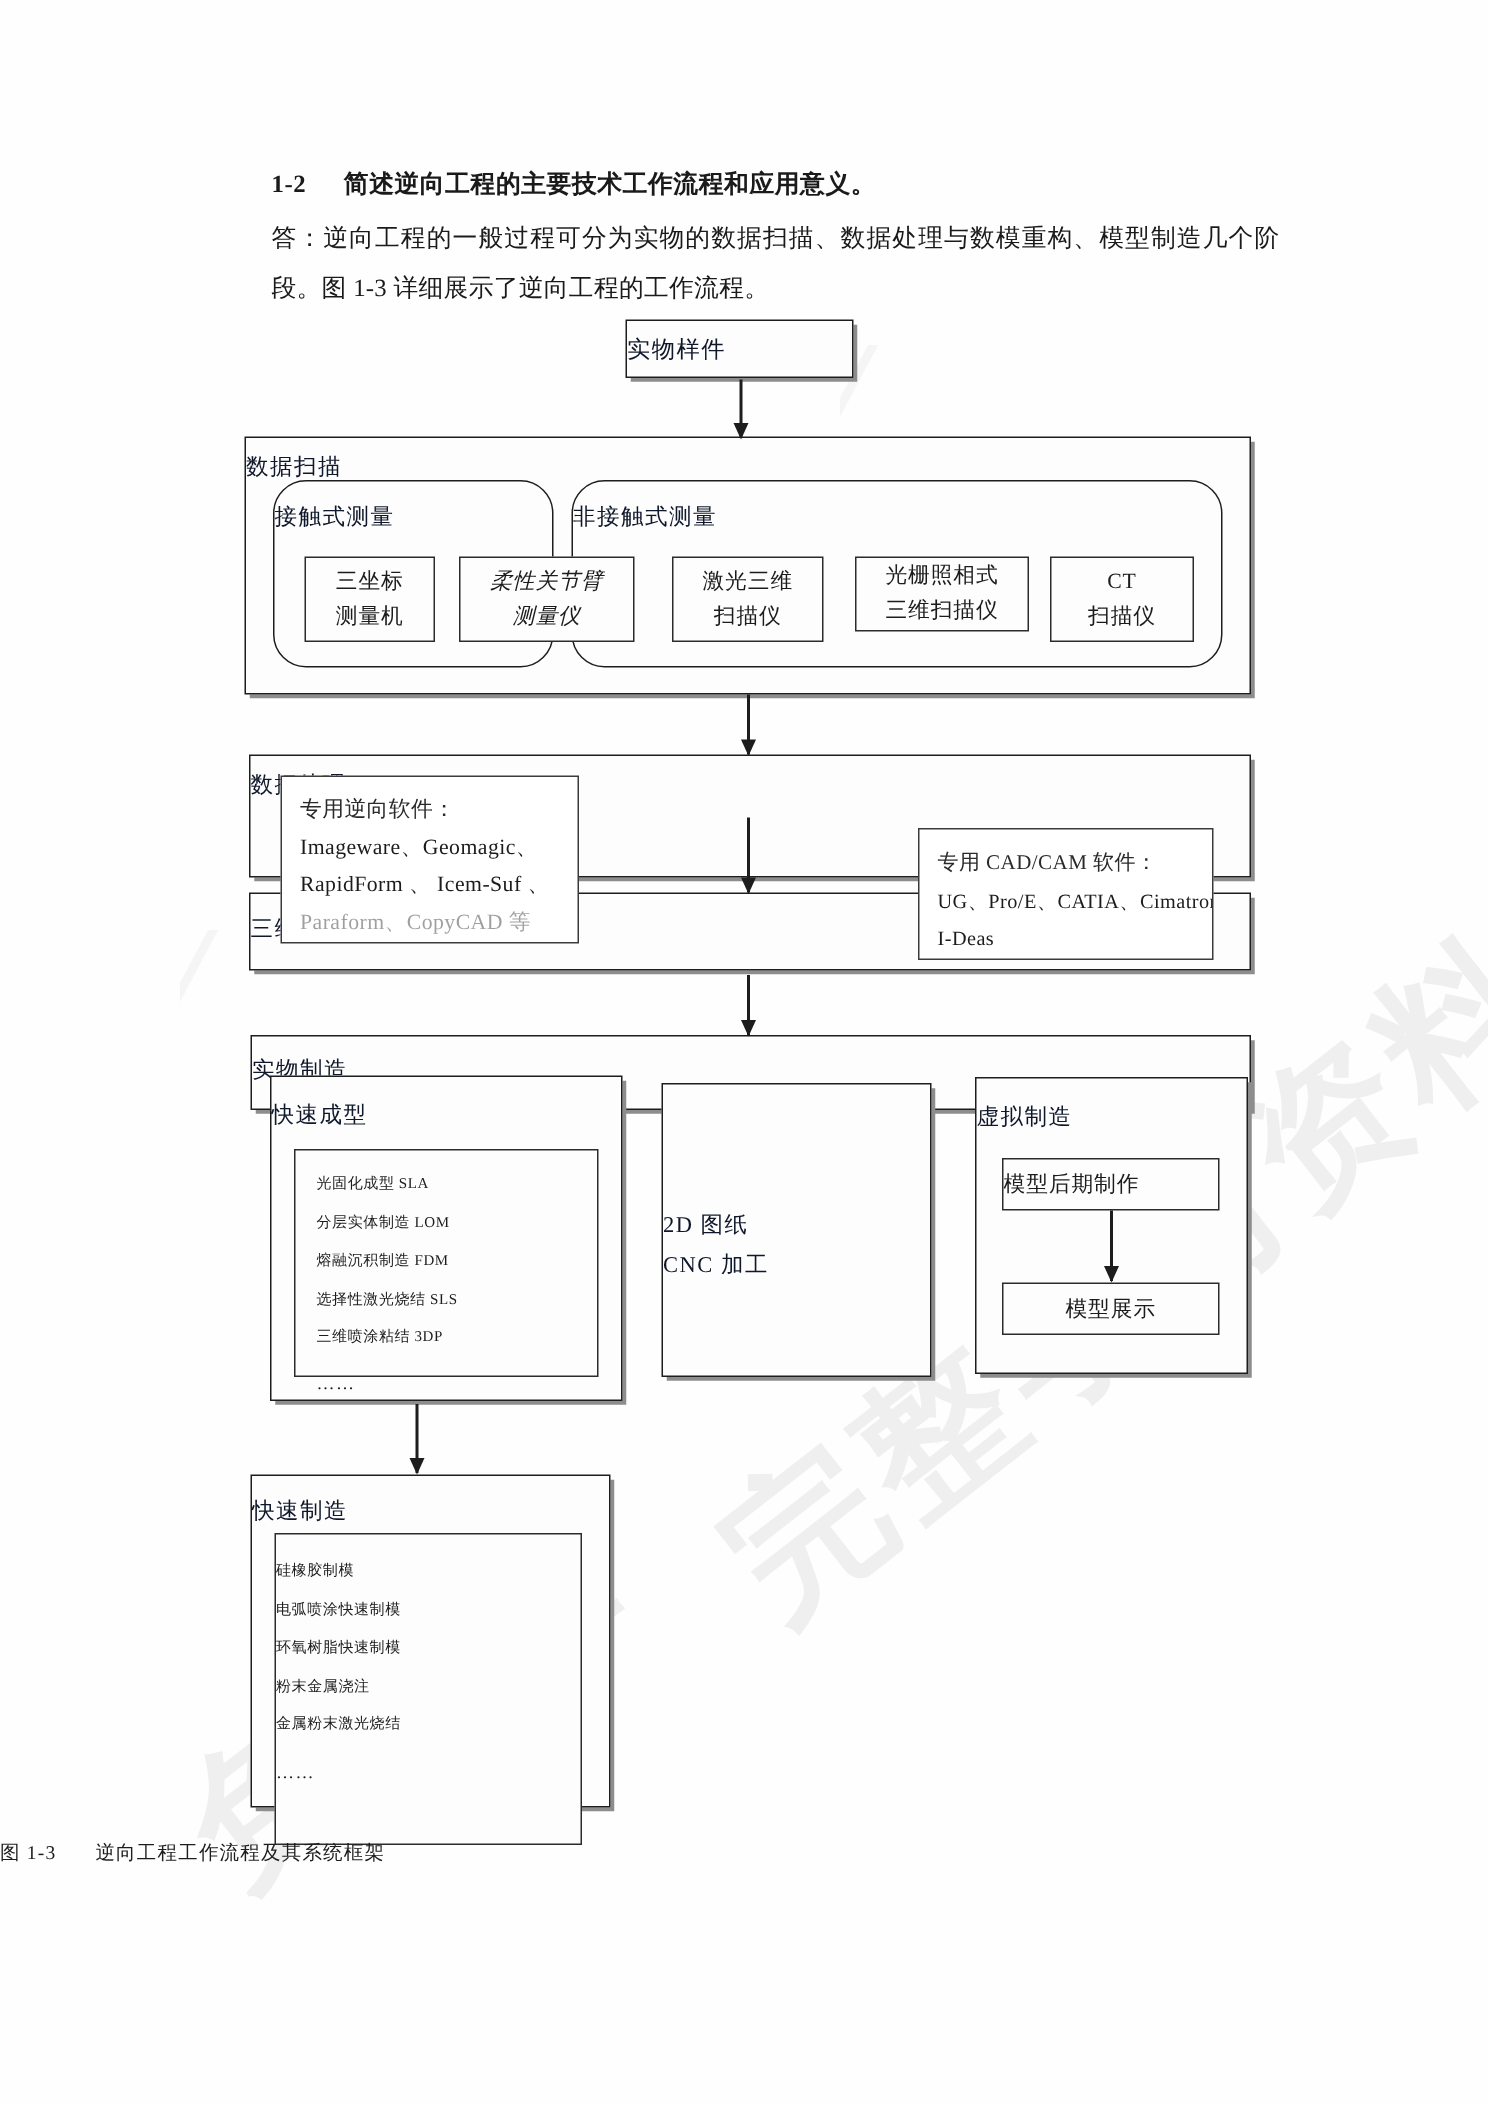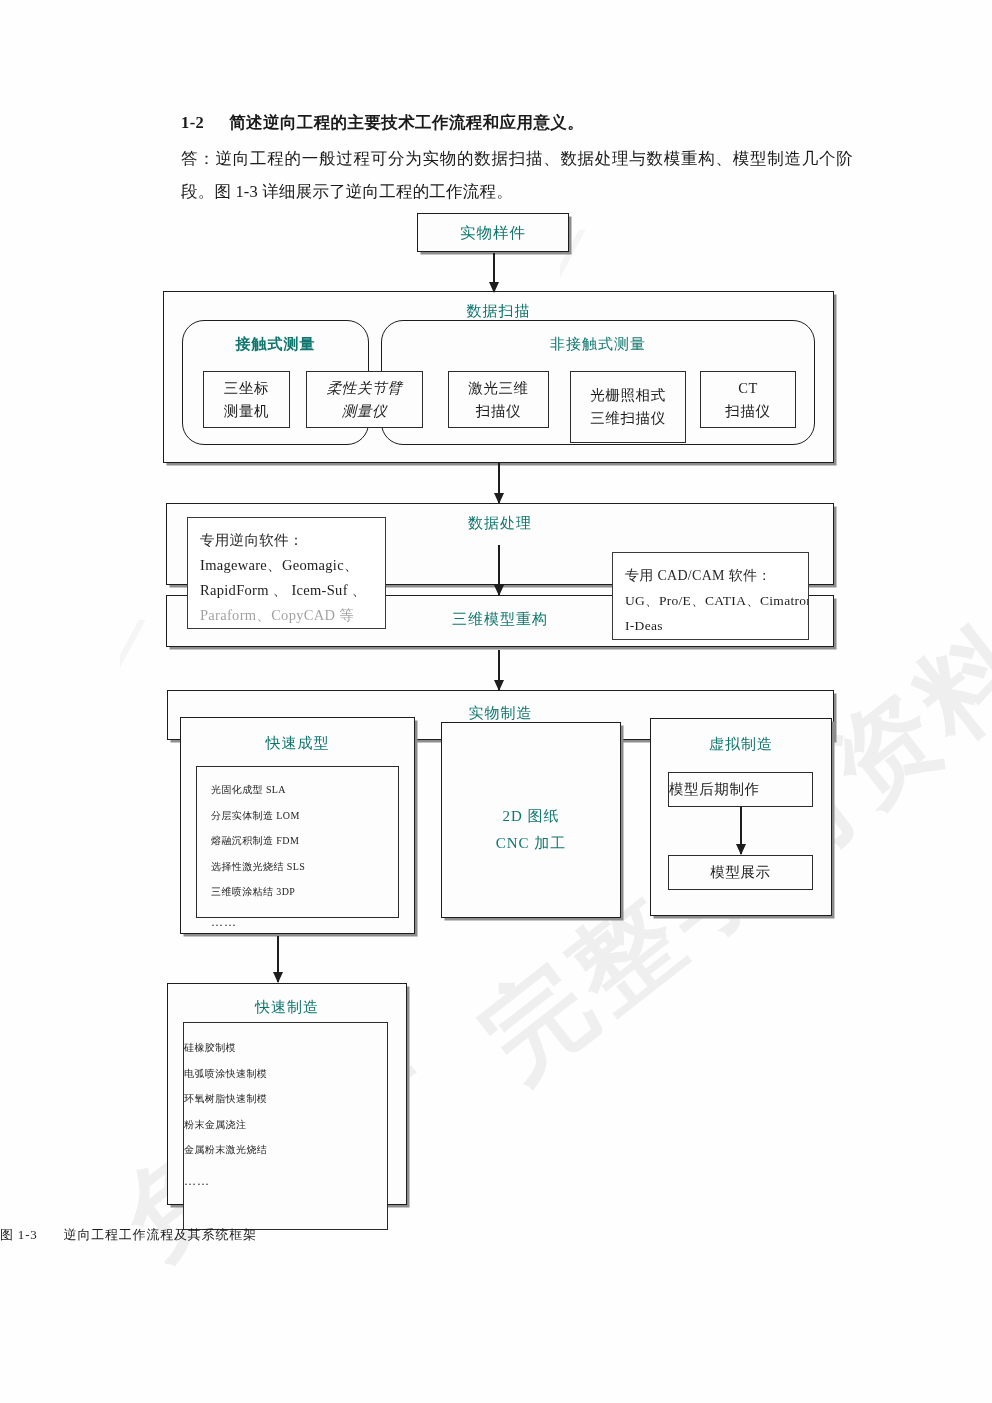--- a/index.html
+++ b/index.html
@@ -73,22 +73,22 @@
   }
   .rbox {
     position: absolute;
     background: #fdfdfd;
     border: 1.3px solid #1d1d1d;
     border-radius: 22px;
     z-index: 4;
   }
   .ttl {
     position: absolute; left: 0; right: 0;
-    text-align: center;
-    font-size: 15px; color: #0f766e;
+    text-align: left;
+    font-size: 15px; color: #0f172a;
     letter-spacing: 1px;
   }
   .cell {
     position: absolute;
     background: #fdfdfd;
     border: 1.2px solid #2b2b2b;
     display: flex; flex-direction: column;
     align-items: center; justify-content: center;
     font-size: 14.5px; color: #1c1c1c;
     line-height: 23px; letter-spacing: 0.6px;
@@ -166,40 +166,40 @@
   <div class="arrow" style="left:488px; top:253px; width:12px; height:39px;">
     <div class="shaft"></div>
       <div class="head"></div>
   </div>
 
   <div class="box" style="left:163px; top:291px; width:671px; height:172px;">
     <div class="ttl" style="top:10px; font-weight:normal;">数据扫描</div>
   </div>
 
   <div class="rbox" style="left:182px; top:320px; width:187px; height:125px;">
-    <div class="ttl" style="top:14px;font-weight:bold;">接触式测量</div>
+    <div class="ttl" style="top:14px;">接触式测量</div>
   </div>
 
   <div class="rbox" style="left:381px; top:320px; width:434px; height:125px;">
     <div class="ttl" style="top:14px;">非接触式测量</div>
   </div>
 
   <div class="cell" style="left:203px; top:371px; width:87px; height:57px;">
     <span>三坐标</span>
     <span>测量机</span>
   </div>
   <div class="cell" style="left:306px; top:371px; width:117px; height:57px;font-style:italic;">
     <span>柔性关节臂</span>
     <span>测量仪</span>
   </div>
   <div class="cell" style="left:448px; top:371px; width:101px; height:57px;">
     <span>激光三维</span>
     <span>扫描仪</span>
   </div>
-  <div class="cell" style="left:570px; top:371px; width:116px; height:72px;">
+  <div class="cell" style="left:570px; top:371px; width:116px; height:50px;">
     <span>光栅照相式</span>
     <span>三维扫描仪</span>
   </div>
   <div class="cell" style="left:700px; top:371px; width:96px; height:57px;">
     <span>CT</span>
     <span>扫描仪</span>
   </div>
 
   <div class="arrow" style="left:493px; top:463px; width:12px; height:40px;">
     <div class="shaft"></div>

